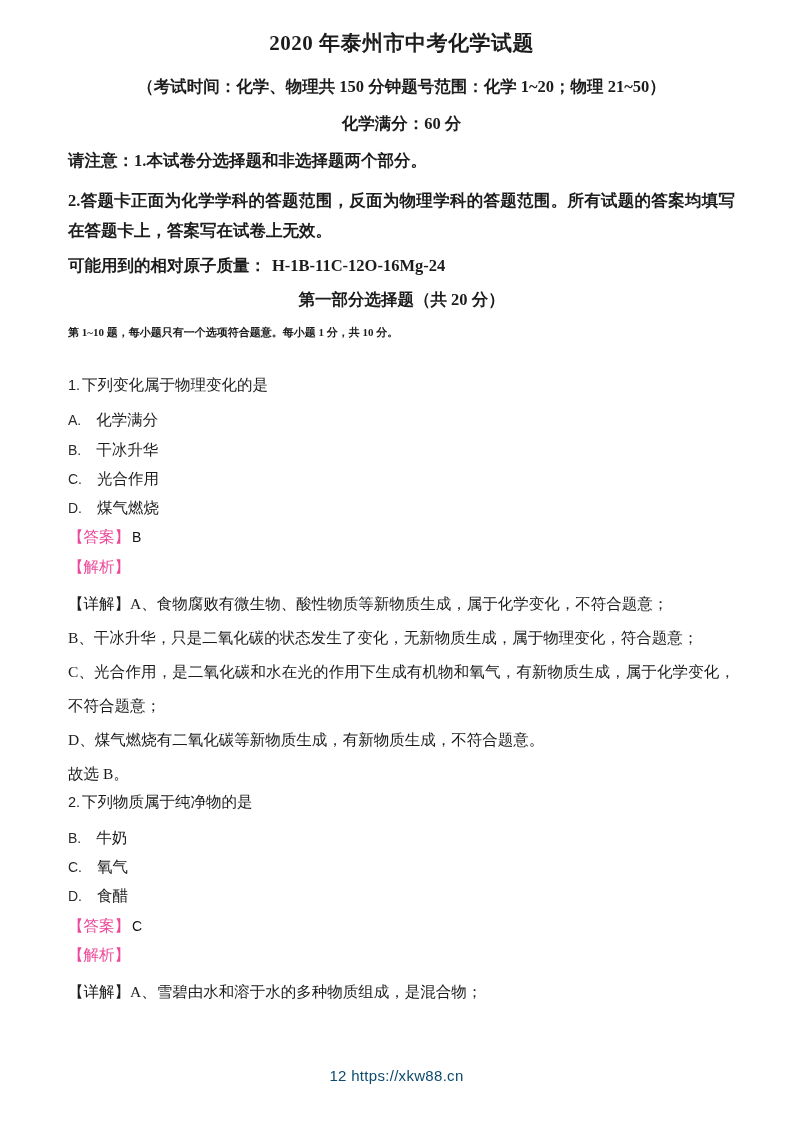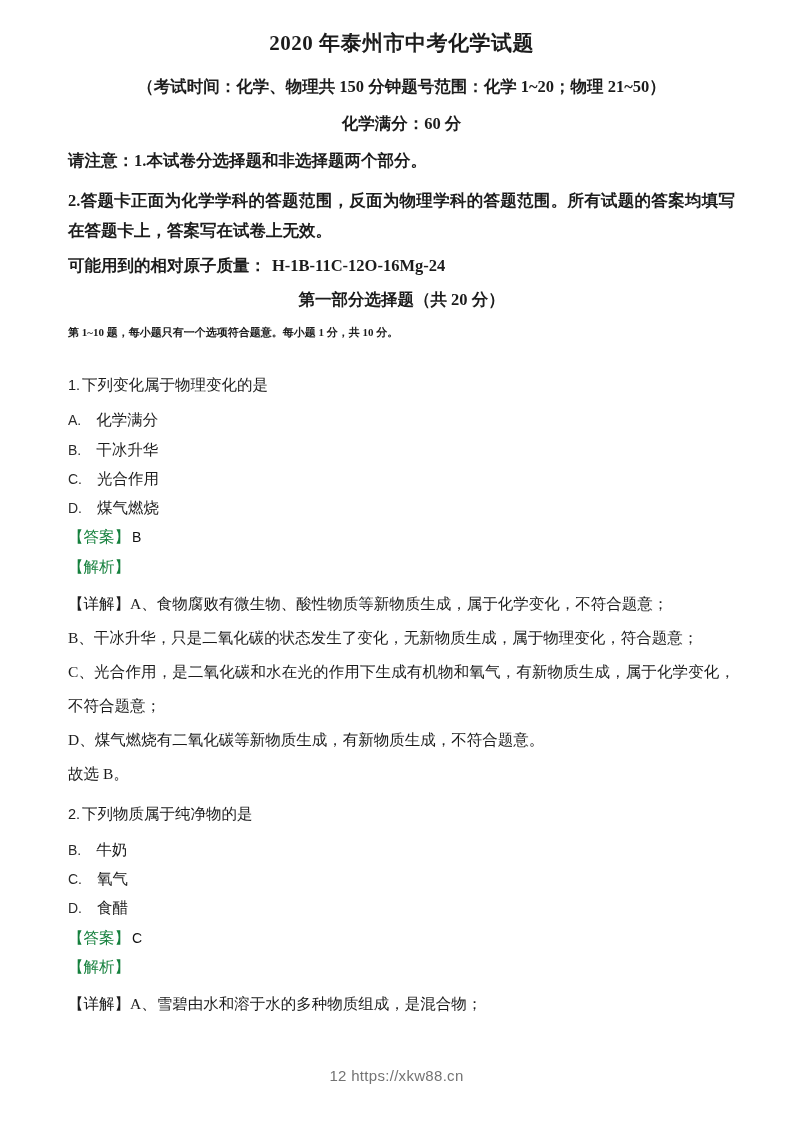--- a/index.html
+++ b/index.html
@@ -87,45 +87,45 @@
   .option .opt-label {
     font-size: 14px;
     margin-right: 15px;
     color: #2b2b2b;
   }
   .ans-line {
     font-size: 15.5px;
     margin: 3px 0 9px 0;
     line-height: 1.35;
   }
-  .tag-blue { color: #15803d; }
+  .tag-blue { color: #ec4899; }
   .ans-line .ans-val {
     font-size: 14px;
     margin-left: 2px;
     color: #111;
   }
   .detail-block { margin-top: 6px; }
   .detail-line {
     font-size: 15.5px;
     line-height: 2.2;
     margin: 0;
     text-align: justify;
   }
   .q-block { margin-top: 2px; }
-  .q2-gap { margin-top: 12px; }
+  .q2-gap { margin-top: 0; }
 
   .footer {
     position: absolute;
     left: 0;
     bottom: 38px;
     width: 100%;
     text-align: center;
     font-family: "Liberation Sans", "DejaVu Sans", sans-serif;
     font-size: 15px;
-    color: #737373;
+    color: #0c4a6e;
     letter-spacing: 0.3px;
   }
 </style>
 </head>
 <body>
 
 <div class="page">
 
   <div class="doc-title">2020 年泰州市中考化学试题</div>
 

